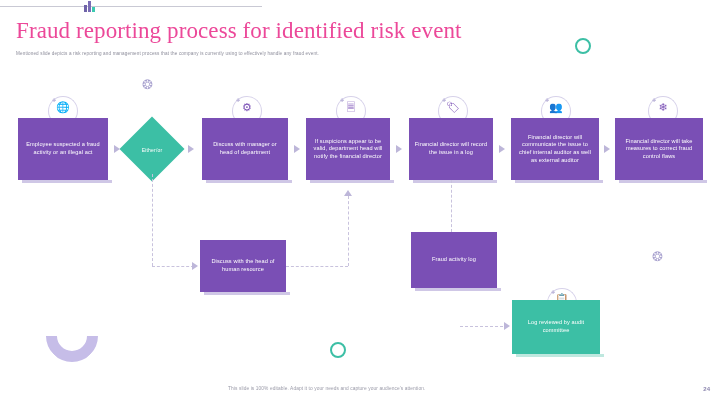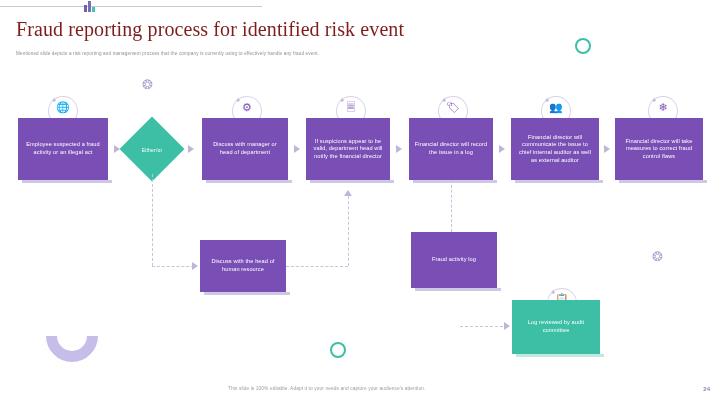--- a/index.html
+++ b/index.html
@@ -11,21 +11,21 @@
   
   .top-rule{position:absolute;left:0;top:6px;width:262px;height:1px;
             background:#c9c9d4;}
   .top-bars{position:absolute;left:84px;top:1px;width:14px;height:11px;}
   .top-bars i{position:absolute;bottom:0;width:3px;background:#6f63a8;display:block;}
   .top-bars i:nth-child(1){left:0;height:7px;}
   .top-bars i:nth-child(2){left:4px;height:11px;background:#7a6cb5;}
   .top-bars i:nth-child(3){left:8px;height:5px;background:#3cc9b0;}
 
   .page-title{position:absolute;left:16px;top:18px;width:650px;
-     font-family:"Liberation Serif",serif;font-size:20px;color:#7f1d1d;
+     font-family:"Liberation Serif",serif;font-size:23px;color:#ec4899;
      letter-spacing:.1px;white-space:nowrap;}
   .page-sub{position:absolute;left:16px;top:50px;width:640px;
      font-size:4.6px;color:#8d8d9b;letter-spacing:.15px;line-height:8px;}
 
   .footer-note{position:absolute;left:228px;top:386px;width:300px;
      font-size:4.8px;color:#9a9aa8;letter-spacing:.1px;text-align:left;}
   .page-num{position:absolute;right:10px;top:386px;font-size:6px;
      color:#8a84ad;font-weight:bold;}
 
   

